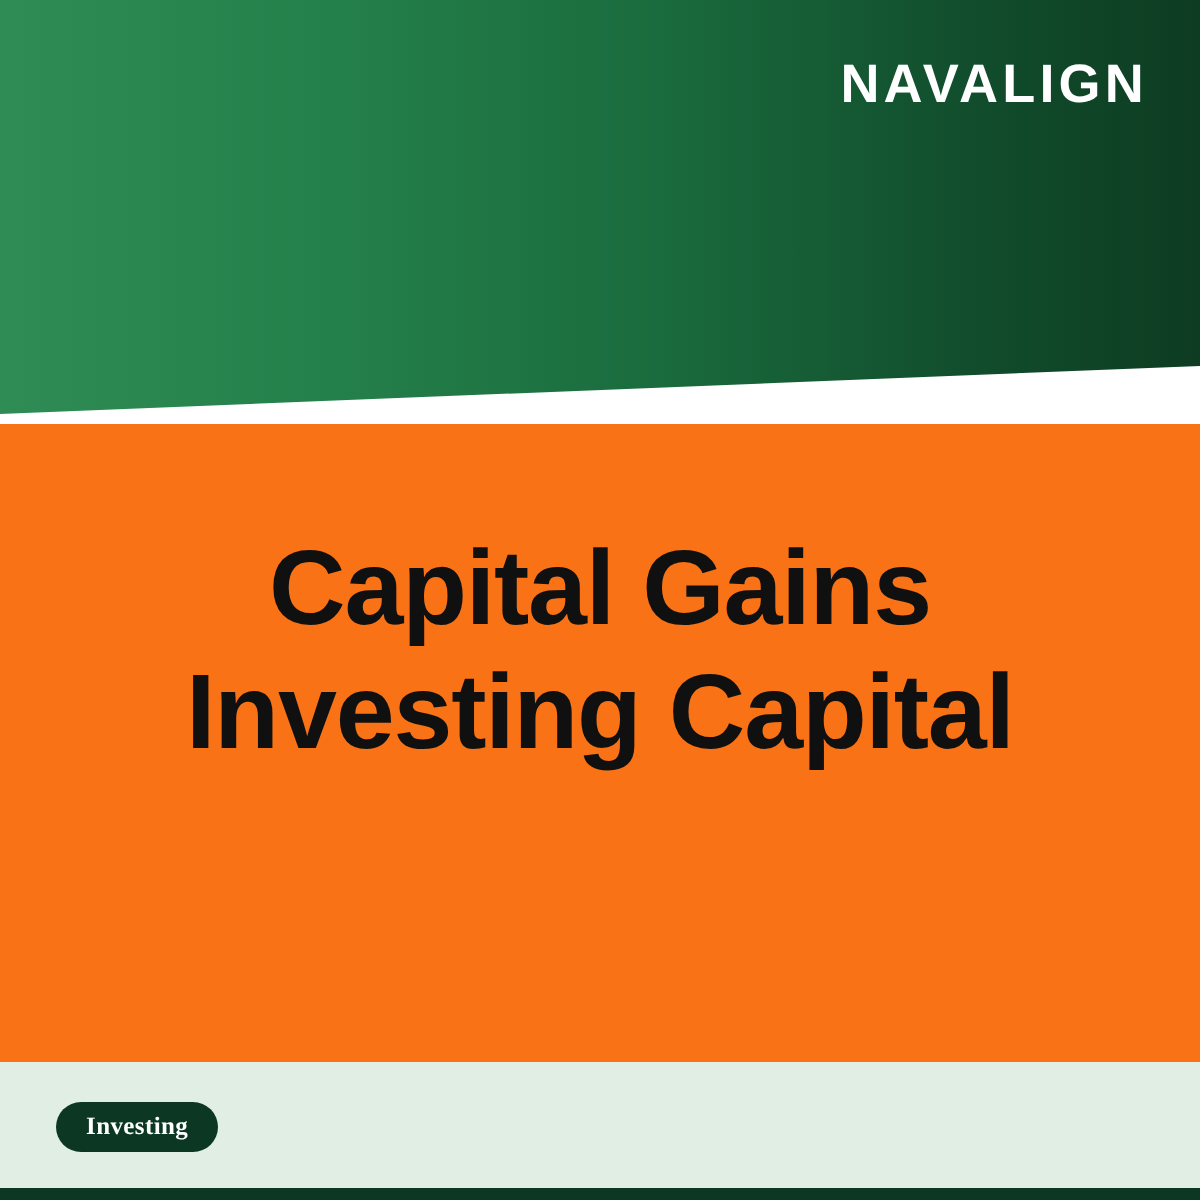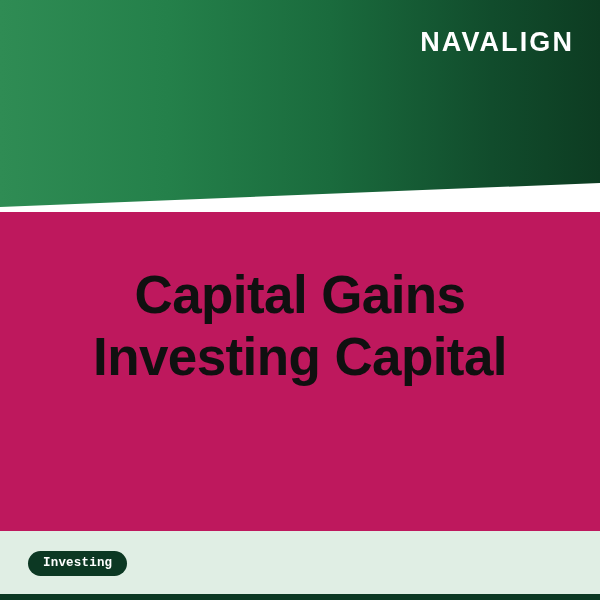--- a/index.html
+++ b/index.html
@@ -47,21 +47,21 @@
     text-align: right;
   }
 
   
   .body-area {
     position: absolute;
     left: 0;
     top: 212px;
     width: 600px;
     height: 319px;
-    background: #be185d;
+    background: #f97316;
   }
 
   .title-block {
     position: absolute;
     left: 50px;
     top: 52px;
     width: 500px;
     text-align: center;
   }
   .title-line {
@@ -87,21 +87,21 @@
 
   .tag-pill {
     position: absolute;
     left: 28px;
     top: 20px;
     height: 25px;
     padding: 0 15px;
     border-radius: 13px;
     background: #0c3823;
     color: #ffffff;
-    font-family: Liberation Mono, monospace;
+    font-family: Liberation Serif, serif;
     font-size: 12.5px;
     font-weight: bold;
     line-height: 25px;
     letter-spacing: 0.2px;
     white-space: nowrap;
     box-sizing: border-box;
   }
 
   .bottom-rule {
     position: absolute;

